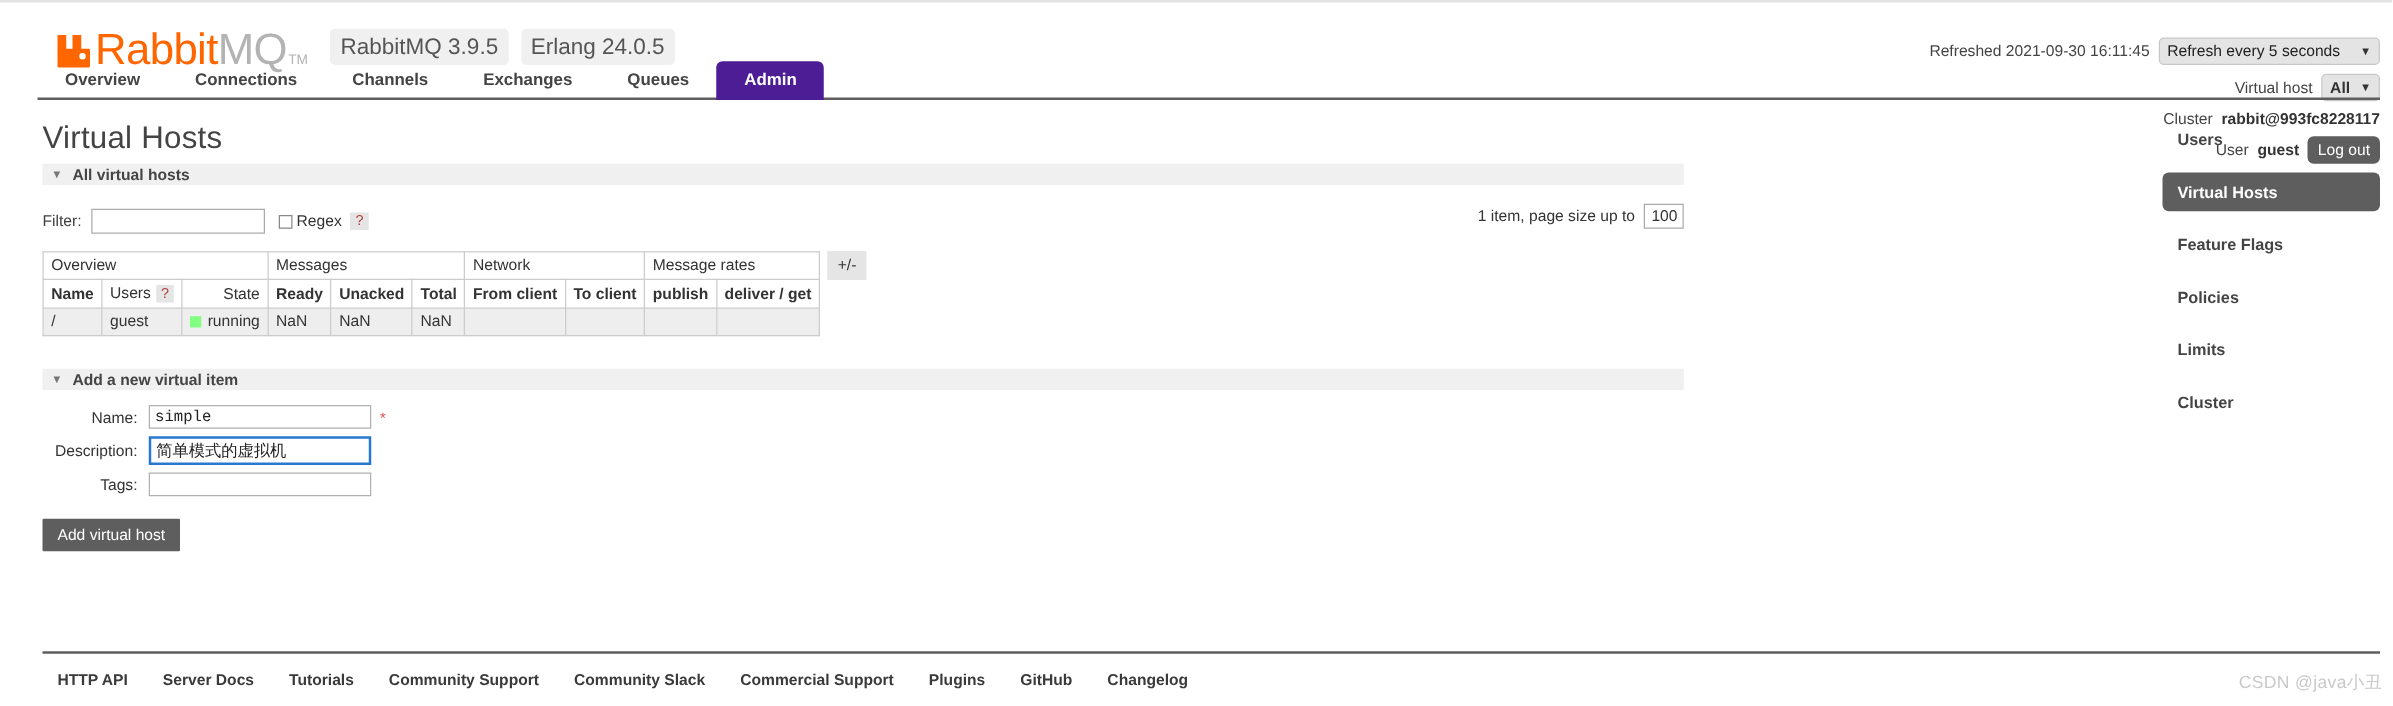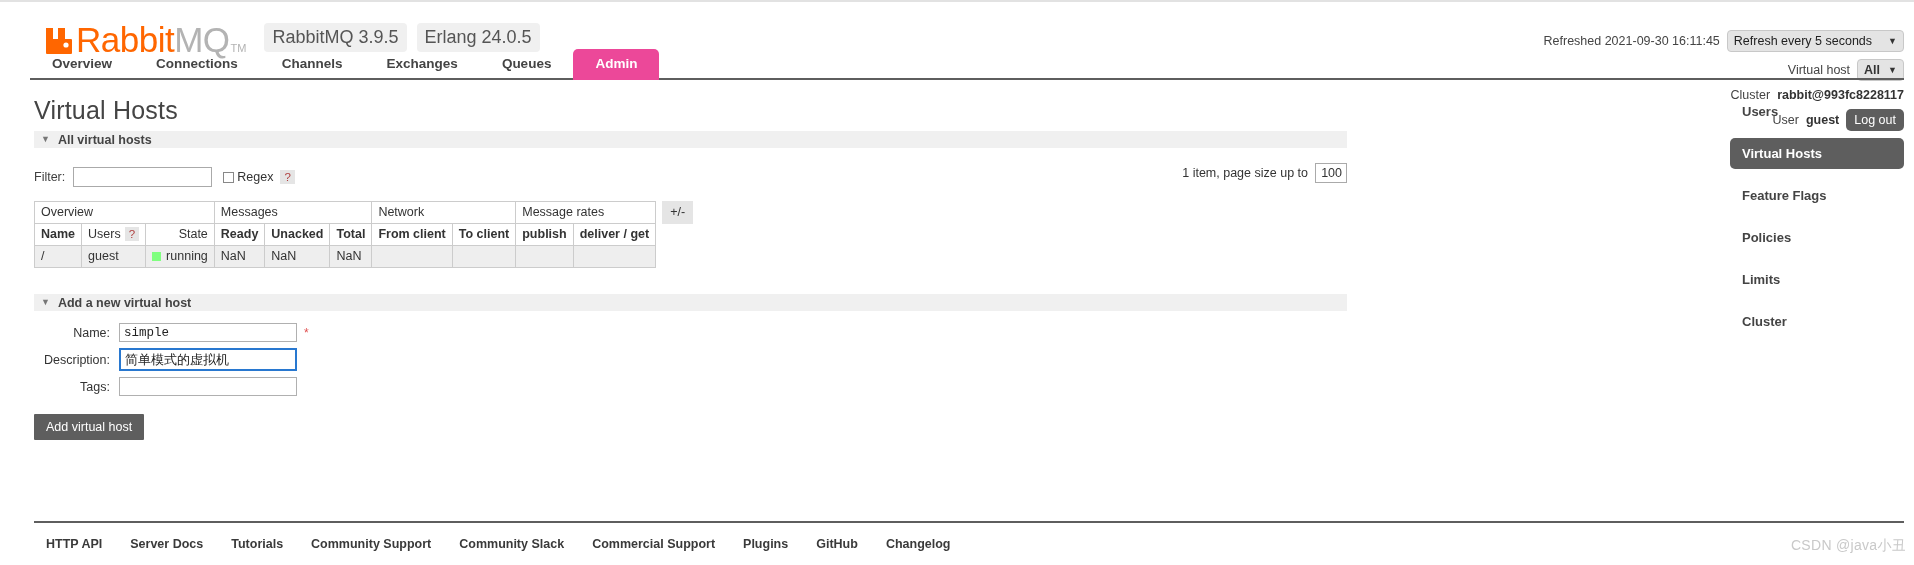--- a/index.html
+++ b/index.html
@@ -123,21 +123,21 @@
   .tab {
     font-size: 13.5px;
     font-weight: bold;
     color: #444;
     padding: 7px 22px 8px 22px;
     cursor: pointer;
     border-radius: 5px 5px 0 0;
     line-height: 16px;
   }
   .tab.active {
-    background: #ec4899;
+    background: #4c1d95;
     color: #fff;
   }
   #tabs-rule {
     position: absolute;
     left: 30px; right: 10px;
     bottom: 0;
     height: 2px;
     background: #5e5e5e;
   }
 
@@ -526,21 +526,21 @@
               <td class="num"></td>
             </tr>
           </tbody>
         </table>
         <span class="plusminus">+/-</span>
       </div>
 
       <div class="form-section">
         <div class="section-bar">
           <span class="caret">▼</span>
-          <span class="stitle">Add a new virtual host</span>
+          <span class="stitle">Add a new virtual item</span>
         </div>
 
         <form class="addvh">
           <div class="form-row">
             <span class="form-label">Name:</span>
             <input class="form-input" type="text" value="simple" style="">
             <span class="req-star">*</span>
           </div>
           <div class="form-row">
             <span class="form-label">Description:</span>

